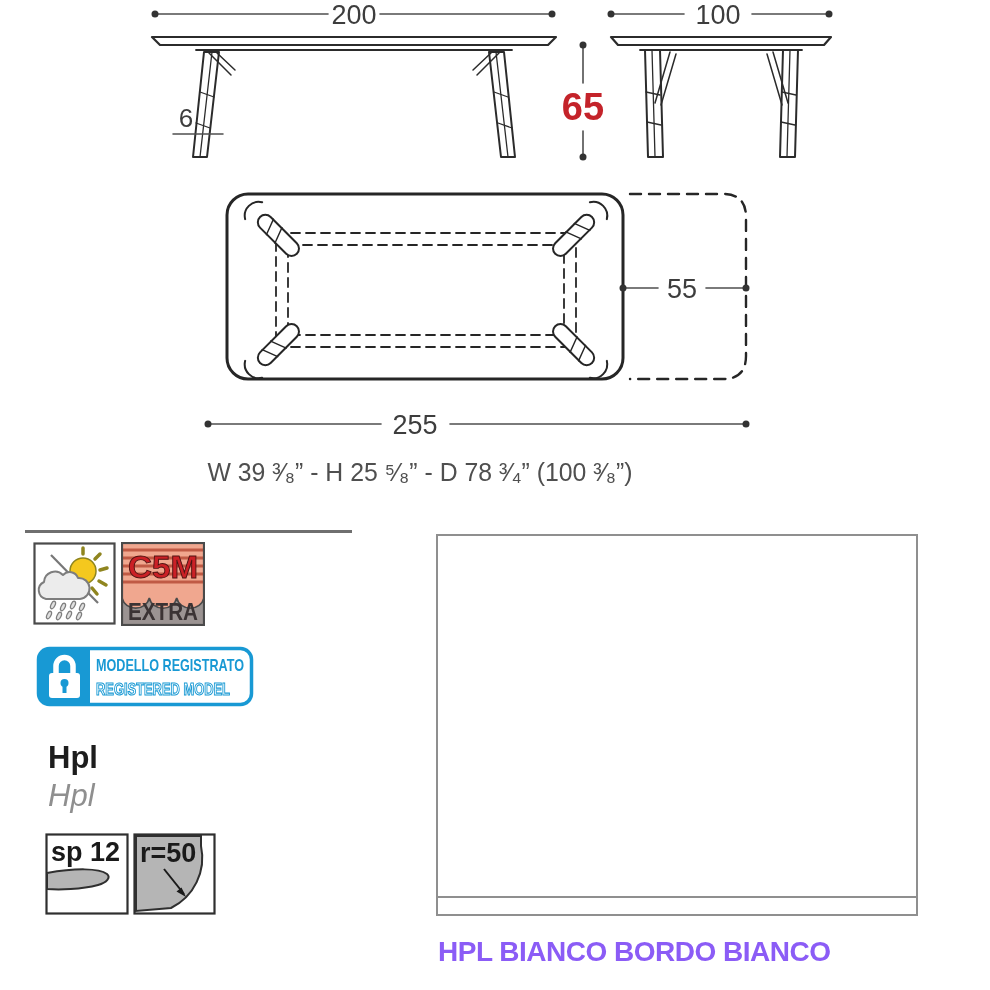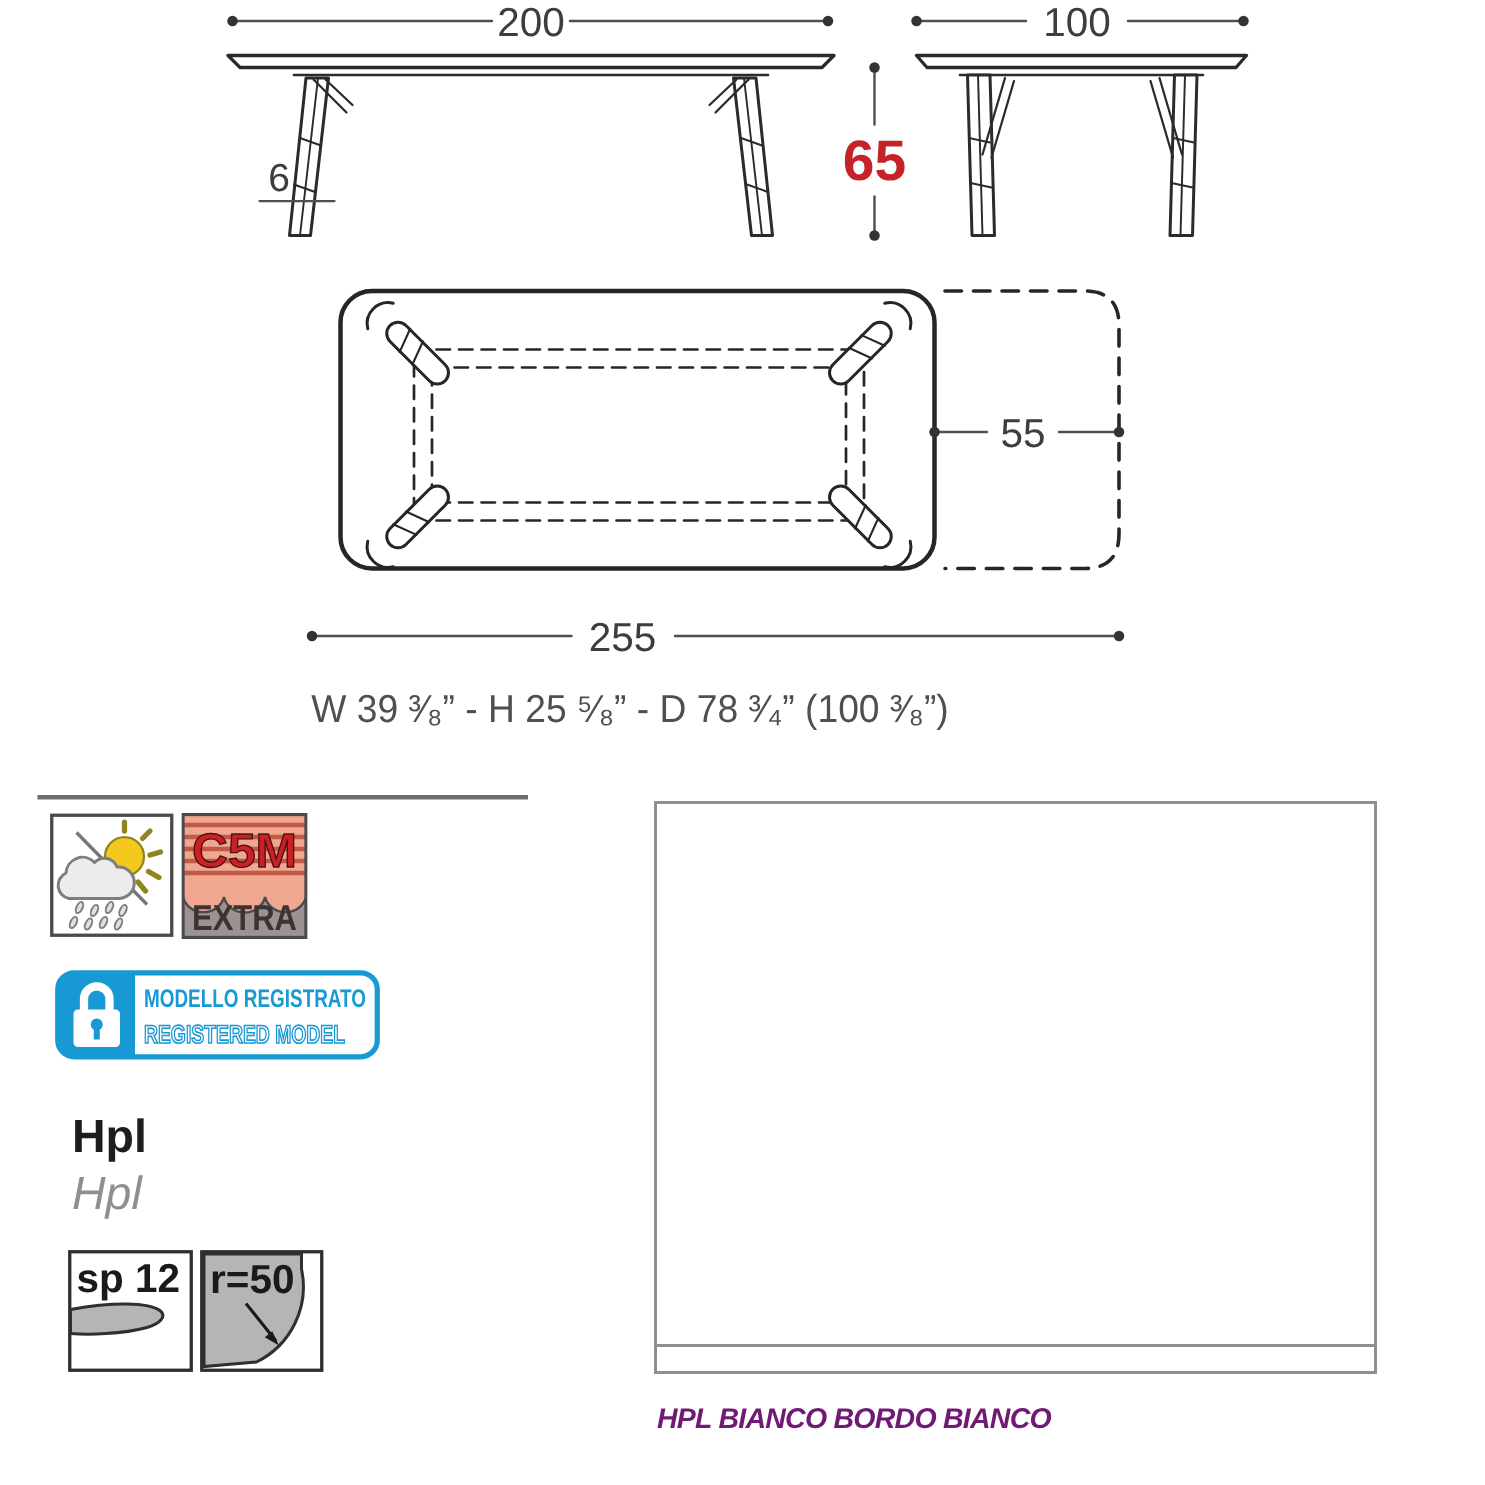--- a/index.html
+++ b/index.html
@@ -16,21 +16,21 @@
   #weather-svg{left:33px;top:542px;}
   #c5m-svg{left:121px;top:542px;}
   #badge-svg{left:36px;top:646px;}
   #thickness-svg{left:45px;top:833px;}
   
   .hpl-bold{left:48px;top:740px;font-size:31px;font-weight:bold;color:#1d1d1d;}
   .hpl-italic{left:48px;top:778px;font-size:31px;font-style:italic;color:#8f8f8f;}
   
   .swatch{left:436px;top:534px;width:478px;height:378px;border:2px solid #8f8f8f;background:#ffffff;}
   .swatch-band{position:absolute;left:0;right:0;bottom:0;height:16px;border-top:2px solid #8f8f8f;background:#ffffff;}
-  .swatch-caption{left:438px;top:936px;font-size:19px;font-weight:bold;color:#701a75;letter-spacing:-0.5px;font-style:italic;}
+  .swatch-caption{left:438px;top:936px;font-size:28px;font-weight:bold;color:#8b5cf6;letter-spacing:-0.5px;}
   svg text{font-family:"Liberation Sans", sans-serif;}
 </style>
 </head>
 <body>
 
 <svg id="drawing-svg" class="abs" width="990" height="512" viewBox="0 0 990 512">
 
   <g stroke-linecap="round" stroke-linejoin="round">
 
     <g stroke="#4f4f4f" stroke-width="1.6">

